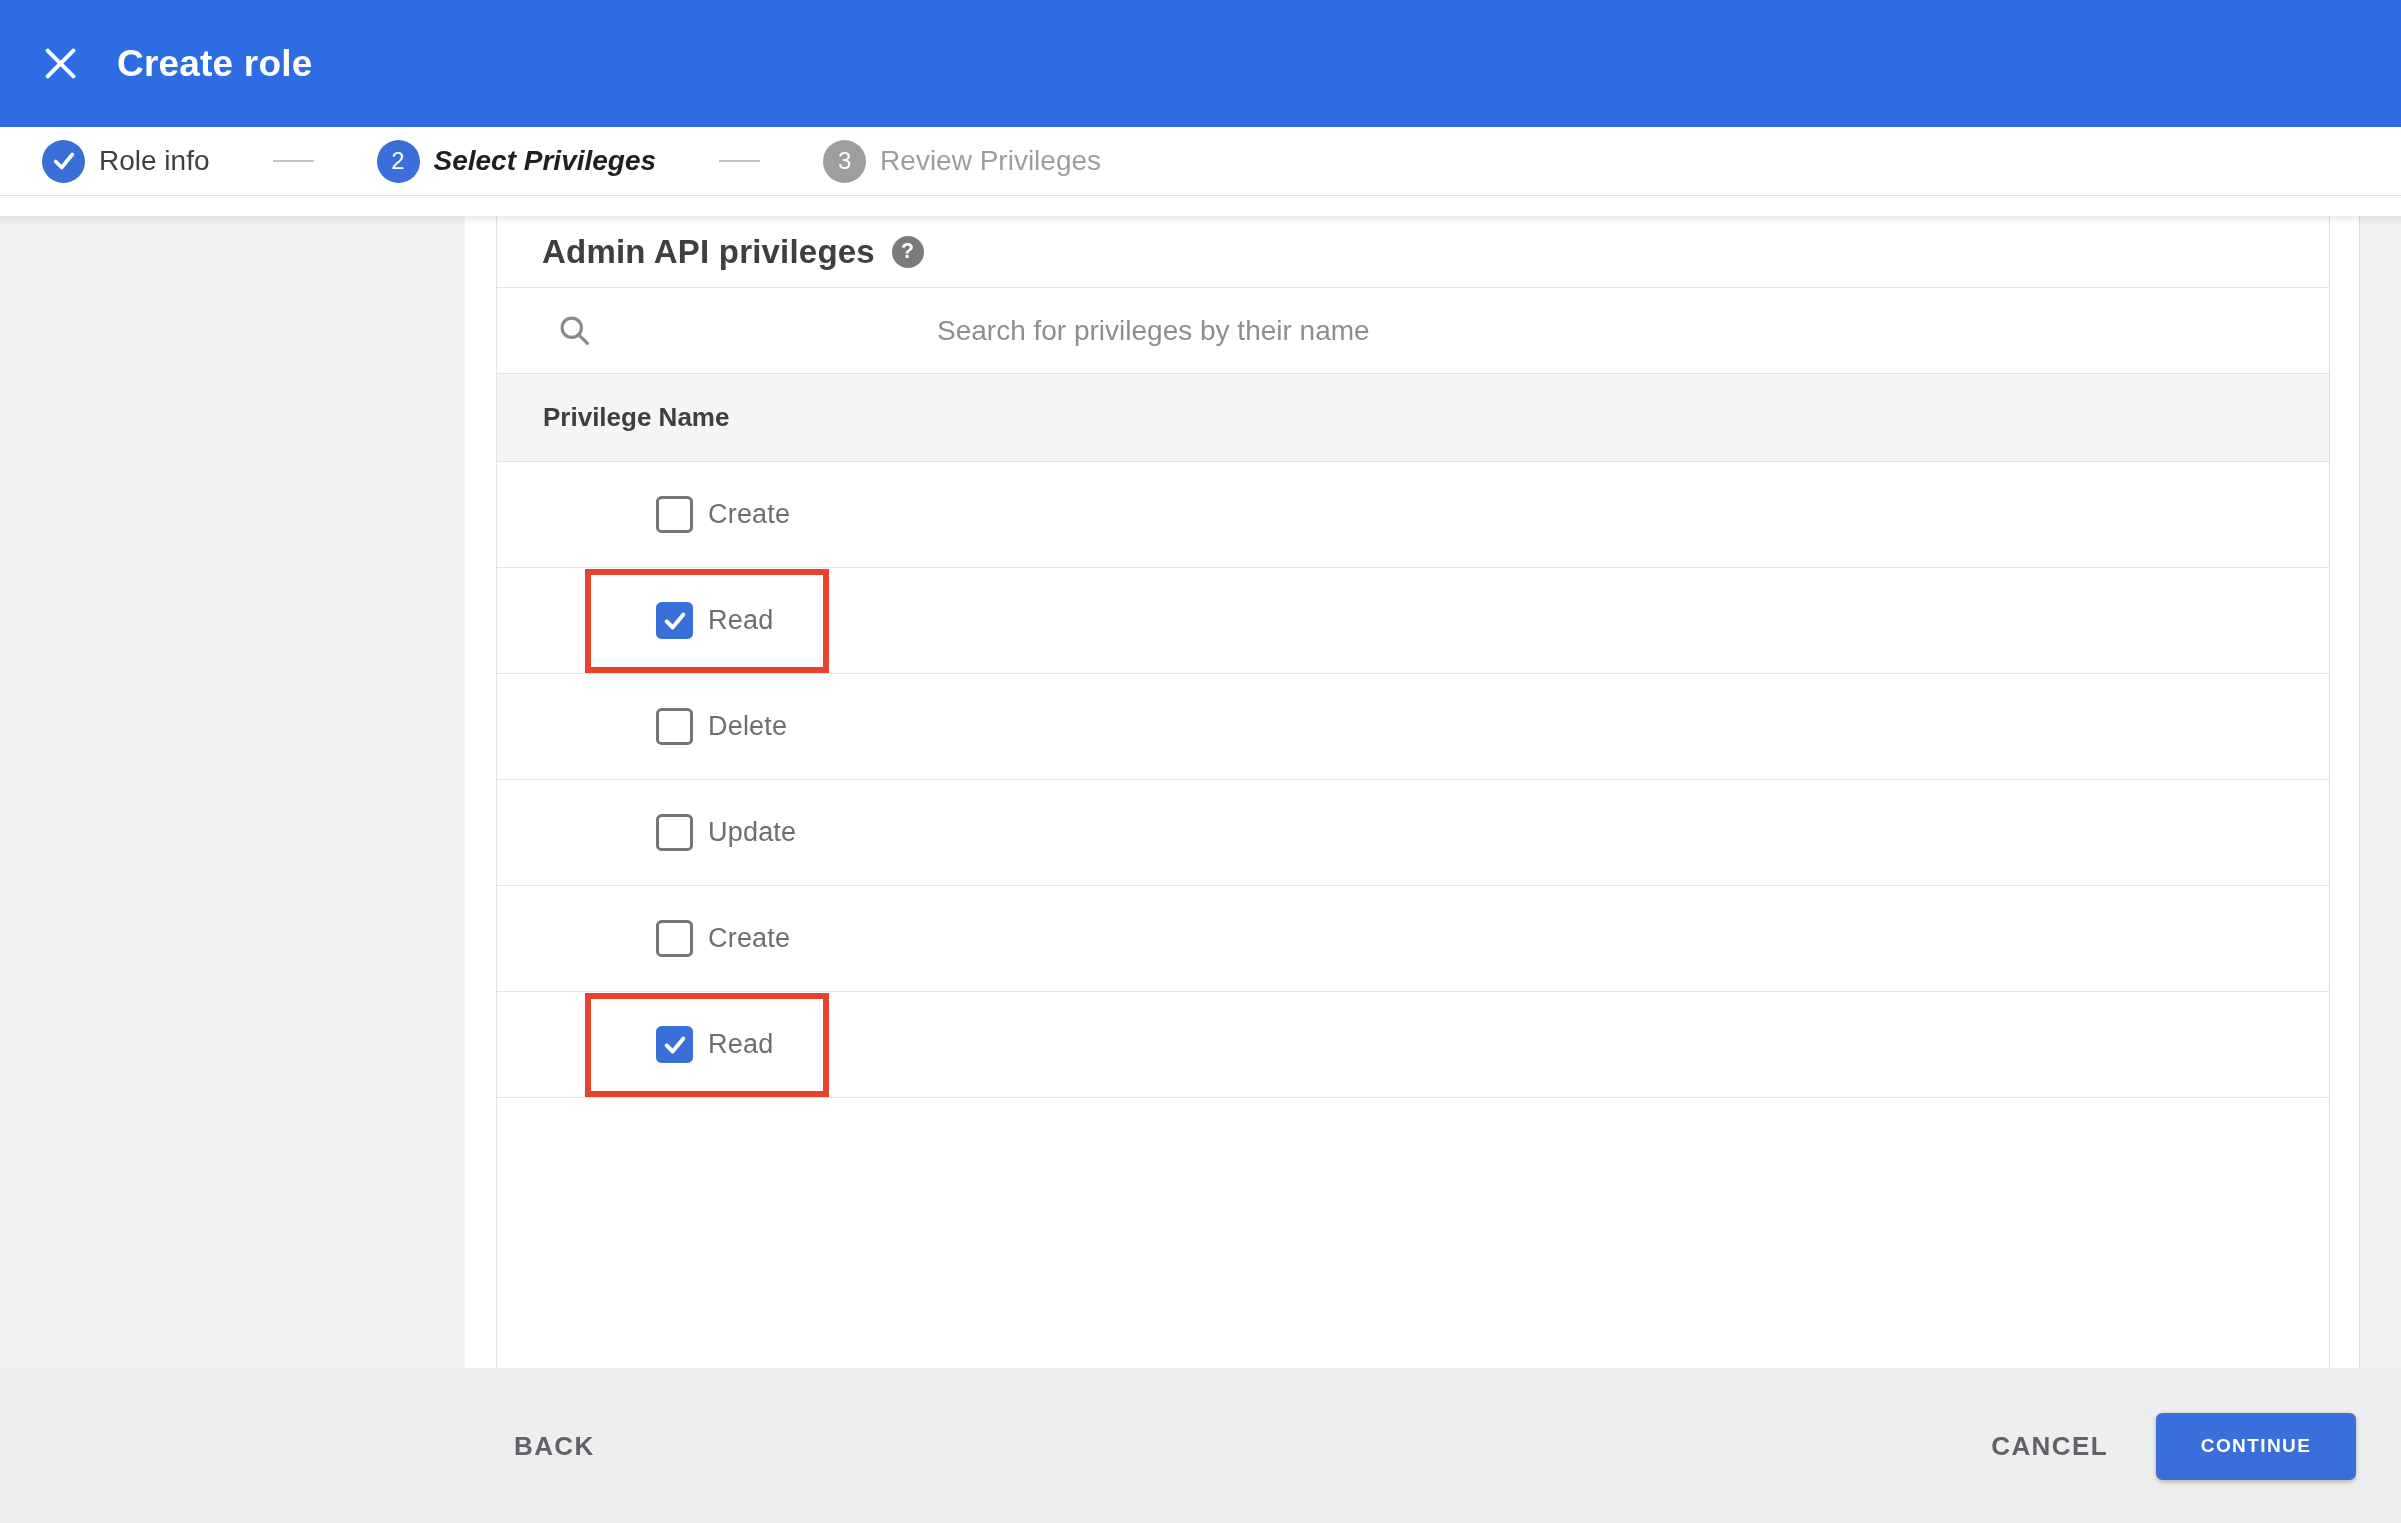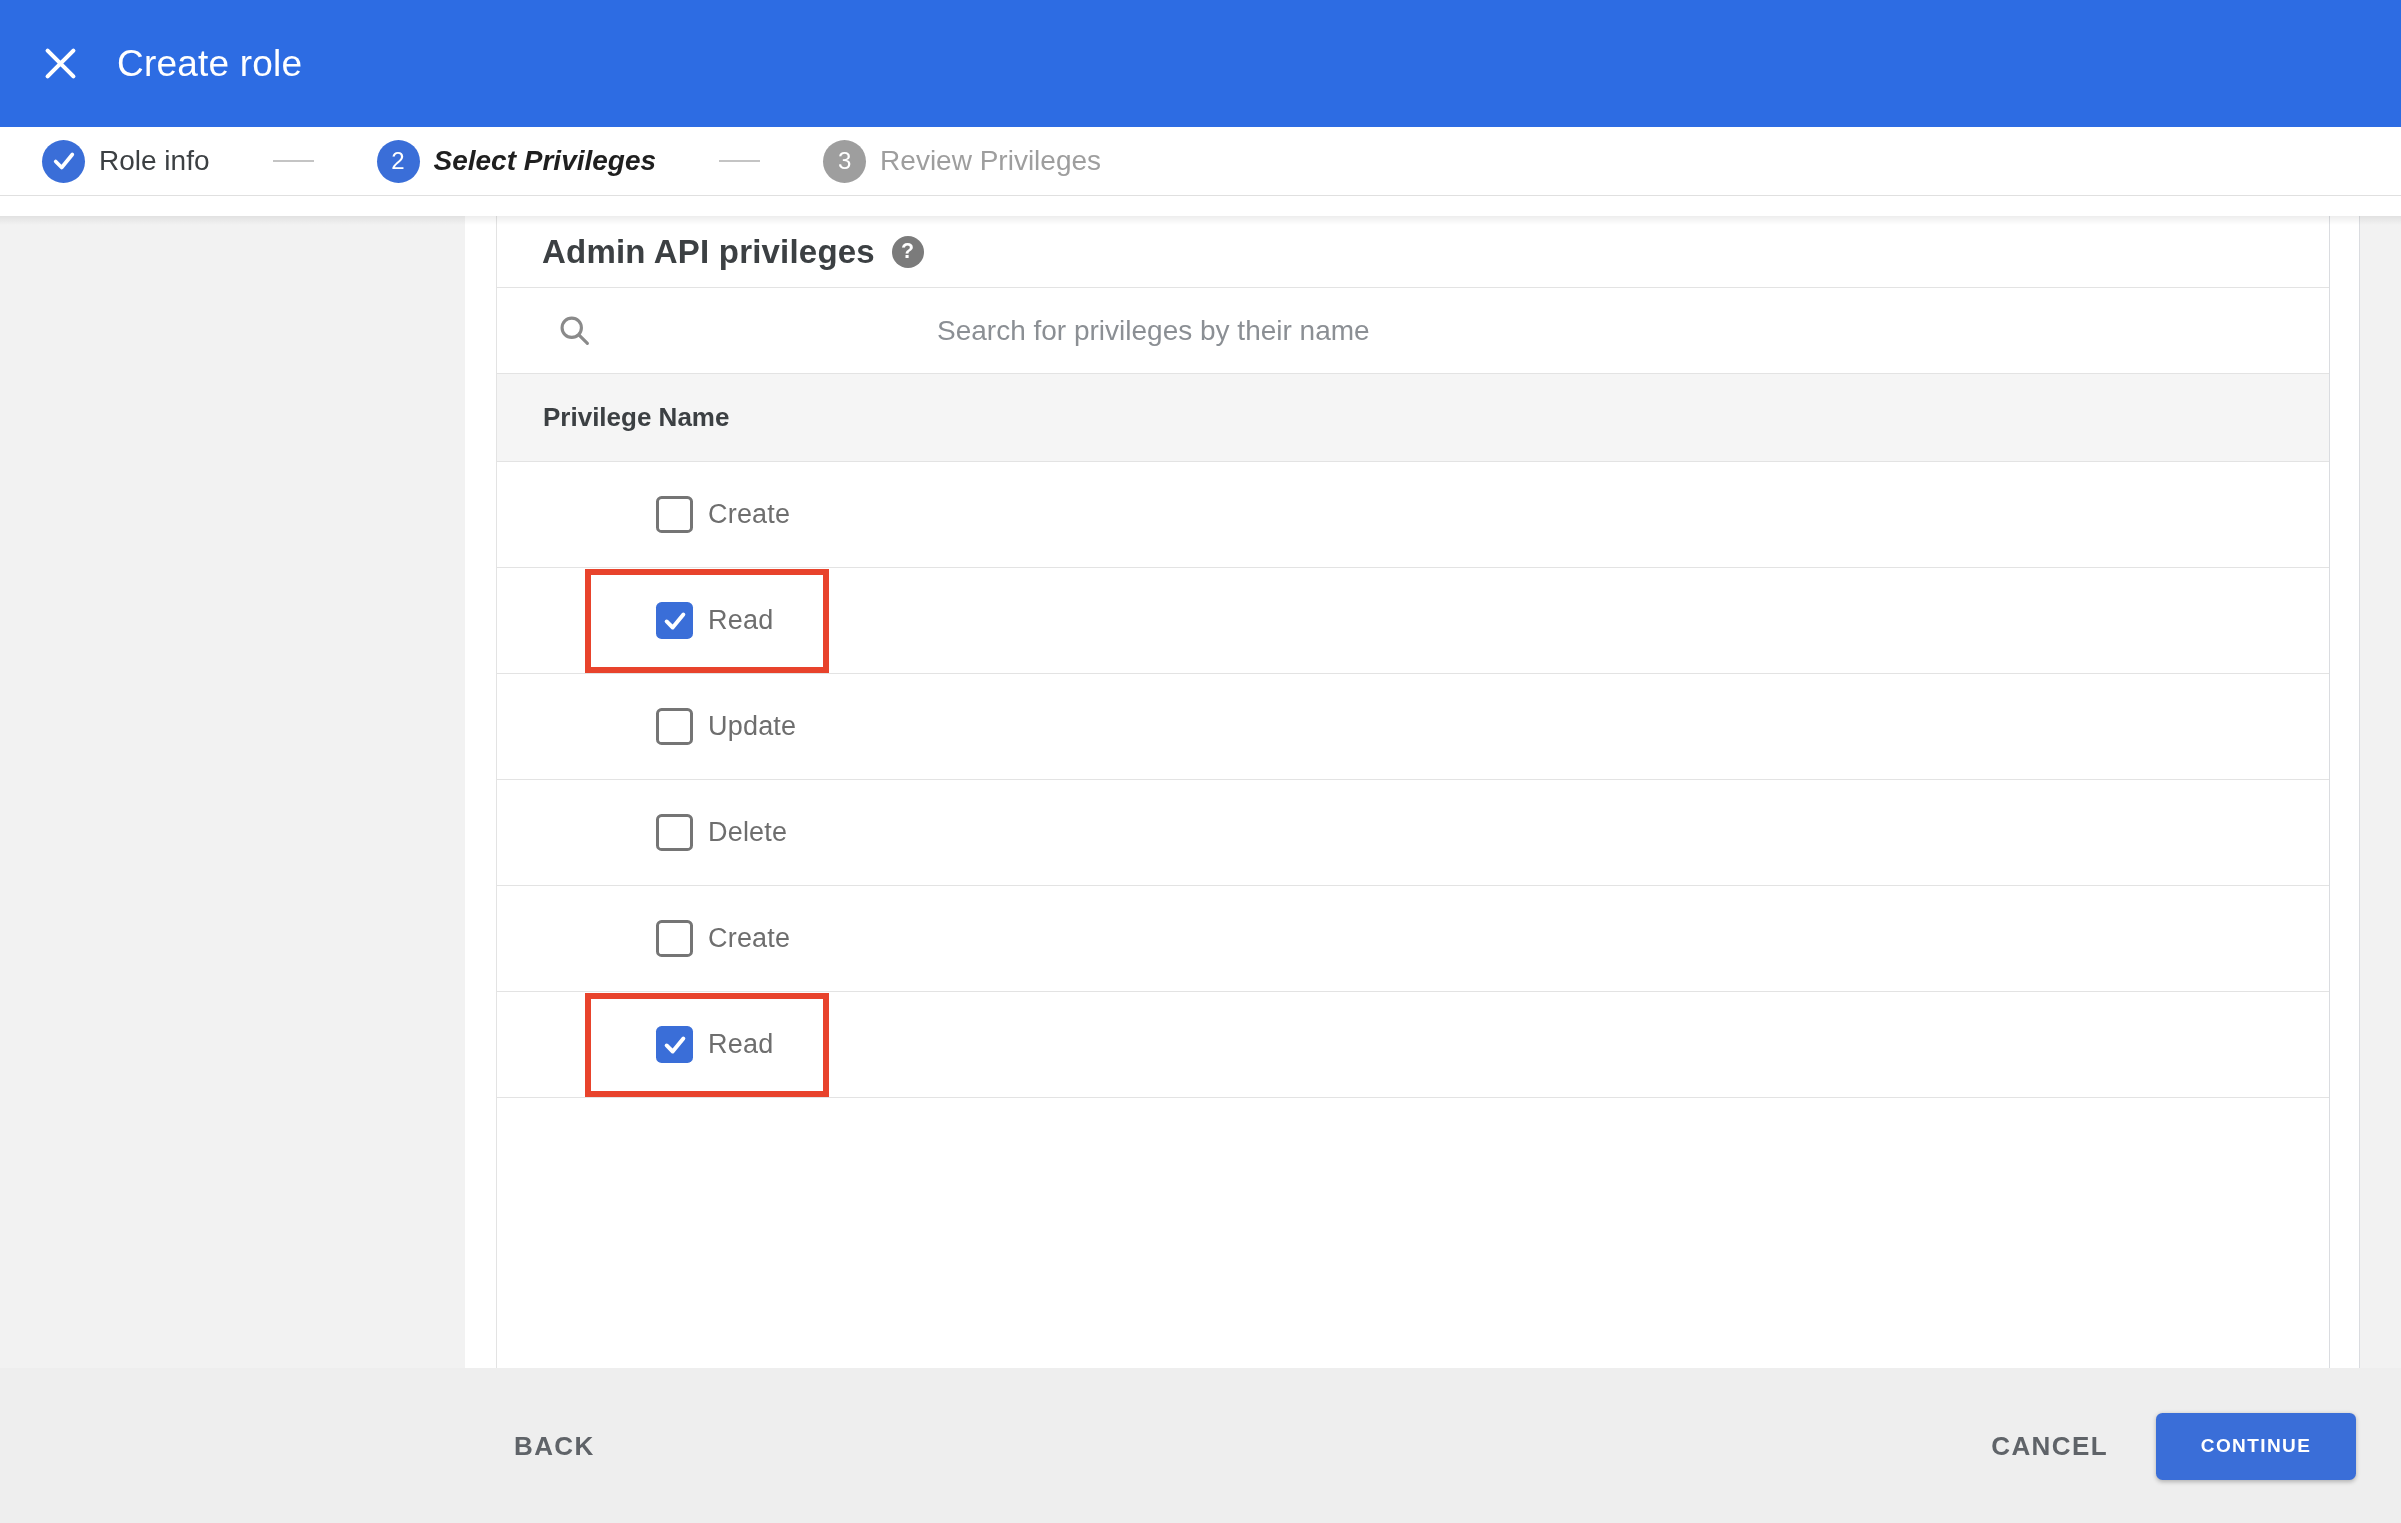--- a/index.html
+++ b/index.html
@@ -15,21 +15,21 @@
   html,body{background:#fff;}
   body{font-family:"Liberation Sans", sans-serif; -webkit-font-smoothing:antialiased;}
   .screen{position:relative;width:2401px;height:1524px;background:#fff;overflow:hidden;}
 
   
   .appbar{position:absolute;left:0;top:0;width:2401px;height:127px;background:var(--header-blue);
     display:flex;align-items:center;padding-left:39px;}
   .close-btn{width:43px;height:43px;background:none;border:none;cursor:pointer;display:flex;
     align-items:center;justify-content:center;flex:0 0 auto;}
   .close-btn svg{display:block;}
-  .appbar h1{color:#ffffff;font-size:37px;font-weight:400;margin-left:35px;letter-spacing:0.2px;}
+  .appbar h1{color:#ffffff;font-size:37px;font-weight:700;margin-left:35px;letter-spacing:0.2px;}
 
   
   .stepper{position:absolute;left:0;top:127px;width:2401px;height:69px;background:#fff;
     border-bottom:1.9px solid #e0e0e0;display:flex;align-items:center;padding-left:42px;gap:48px;}
   .step{display:flex;align-items:center;}
   .circle{width:43px;height:43px;border-radius:50%;display:flex;align-items:center;justify-content:center;
     color:#fff;font-size:24px;font-weight:400;flex:0 0 auto;}
   .circle.blue{background:var(--accent-blue);}
   .circle.gray{background:var(--step-inactive-gray);}
   .slabel{margin-left:14px;font-size:28px;}
@@ -168,29 +168,29 @@
             </svg>
         </span>
         <span class="rlabel">Read</span>
         <span class="redbox"></span>
       </div>
 
       <div class="row child">
         <span class="cb">
           
         </span>
+        <span class="rlabel">Delete</span>
+
+      </div>
+
+      <div class="row child">
+        <span class="cb">
+          
+        </span>
         <span class="rlabel">Update</span>
-
-      </div>
-
-      <div class="row child">
-        <span class="cb">
-          
-        </span>
-        <span class="rlabel">Delete</span>
 
       </div>
 
 
       <div class="row child">
         <span class="cb">
           
         </span>
         <span class="rlabel">Create</span>
 

